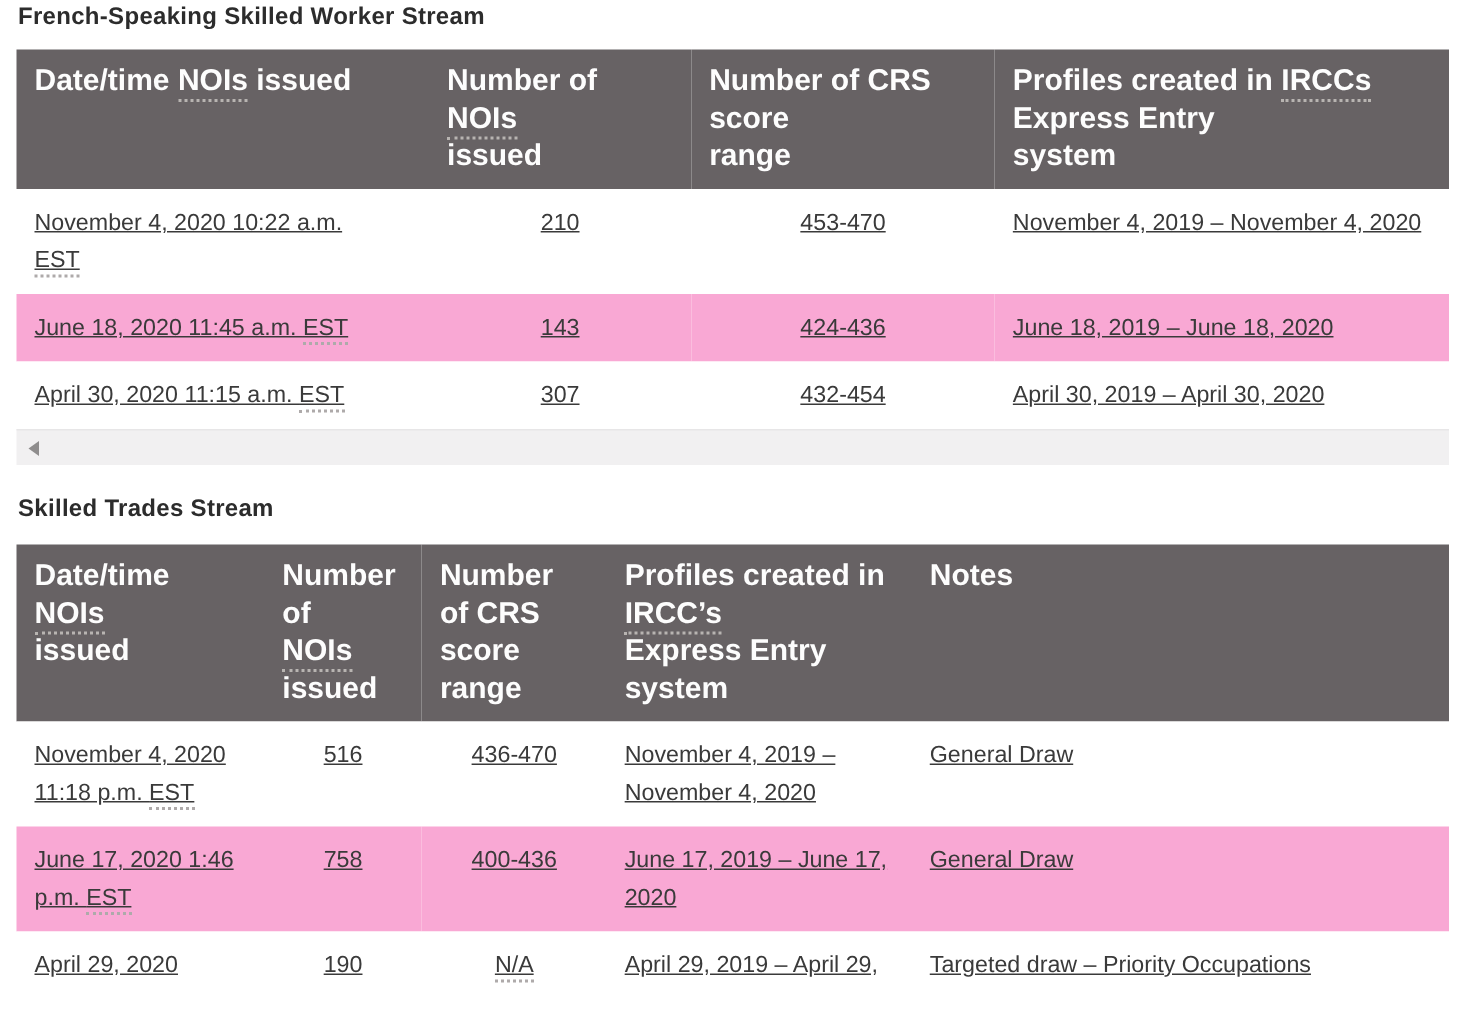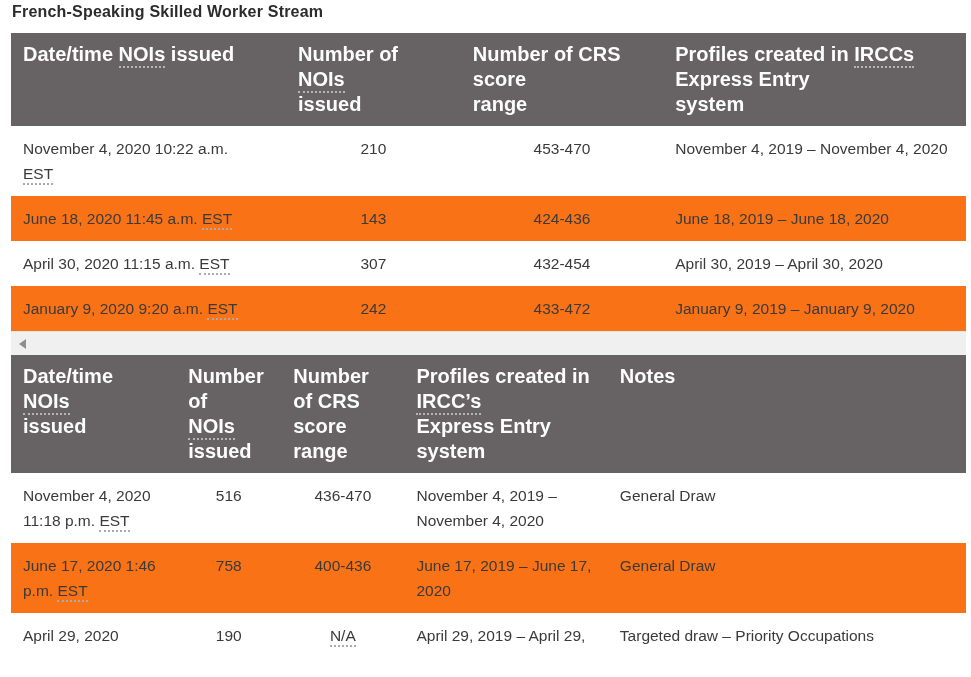--- a/index.html
+++ b/index.html
@@ -40,22 +40,23 @@
     text-align: left;
     vertical-align: top;
     padding: 9px 12px;
     line-height: 25px;
   }
   table.stream-table td {
     padding: 10px 12px;
     line-height: 25px;
     vertical-align: top;
     background: #ffffff;
+    text-decoration: underline;
   }
-  table.stream-table tr.alt td { background: #f97316; }
+  table.stream-table tr.alt td { background: #f9a8d4; }
   td.center { text-align: center; }
   .abbr {
     border-bottom: 2px dotted #aeaaaa;
     padding-bottom: 1px;
   }
   thead .abbr { border-bottom-color: #b8b4b1; }
   .scroll-strip {
     width: 955px;
     height: 24px;
     background: #f1f0f1;
@@ -100,33 +101,28 @@
           <td class="center"><span>143</span></td>
           <td class="center"><span>424-436</span></td>
           <td><span>June 18, 2019 – June 18, 2020</span></td>
         </tr>
         <tr>
           <td><span>April 30, 2020 11:15 a.m. </span><span class="abbr">EST</span></td>
           <td class="center"><span>307</span></td>
           <td class="center"><span>432-454</span></td>
           <td><span>April 30, 2019 – April 30, 2020</span></td>
         </tr>
-        <tr class="alt">
-          <td><span>January 9, 2020 9:20 a.m. </span><span class="abbr">EST</span></td>
-          <td class="center"><span>242</span></td>
-          <td class="center"><span>433-472</span></td>
-          <td><span>January 9, 2019 – January 9, 2020</span></td>
-        </tr>
       </tbody>
   </table>
 
   <div class="scroll-strip">
     <span class="scroll-left-arrow"></span>
   </div>
 
+  <h2 class="section-title spaced">Skilled Trades Stream</h2>
 
   <table class="stream-table">
     <thead>
         <tr>
           <th style="width: 17.3%;"><span>Date/time </span><span class="abbr">NOIs</span><br><span>issued</span></th>
           <th style="width: 11%;"><span>Number of</span><br><span class="abbr">NOIs</span><span> issued</span></th>
           <th style="width: 12.9%; margin-top: 20px;"><span>Number of CRS</span><br><span>score range</span></th>
           <th style="width: 21.3%;"><span>Profiles created in </span><span class="abbr">IRCC’s</span><br><span>Express Entry system</span></th>
           <th style="width: 37.5%;"><span>Notes</span></th>
         </tr>

